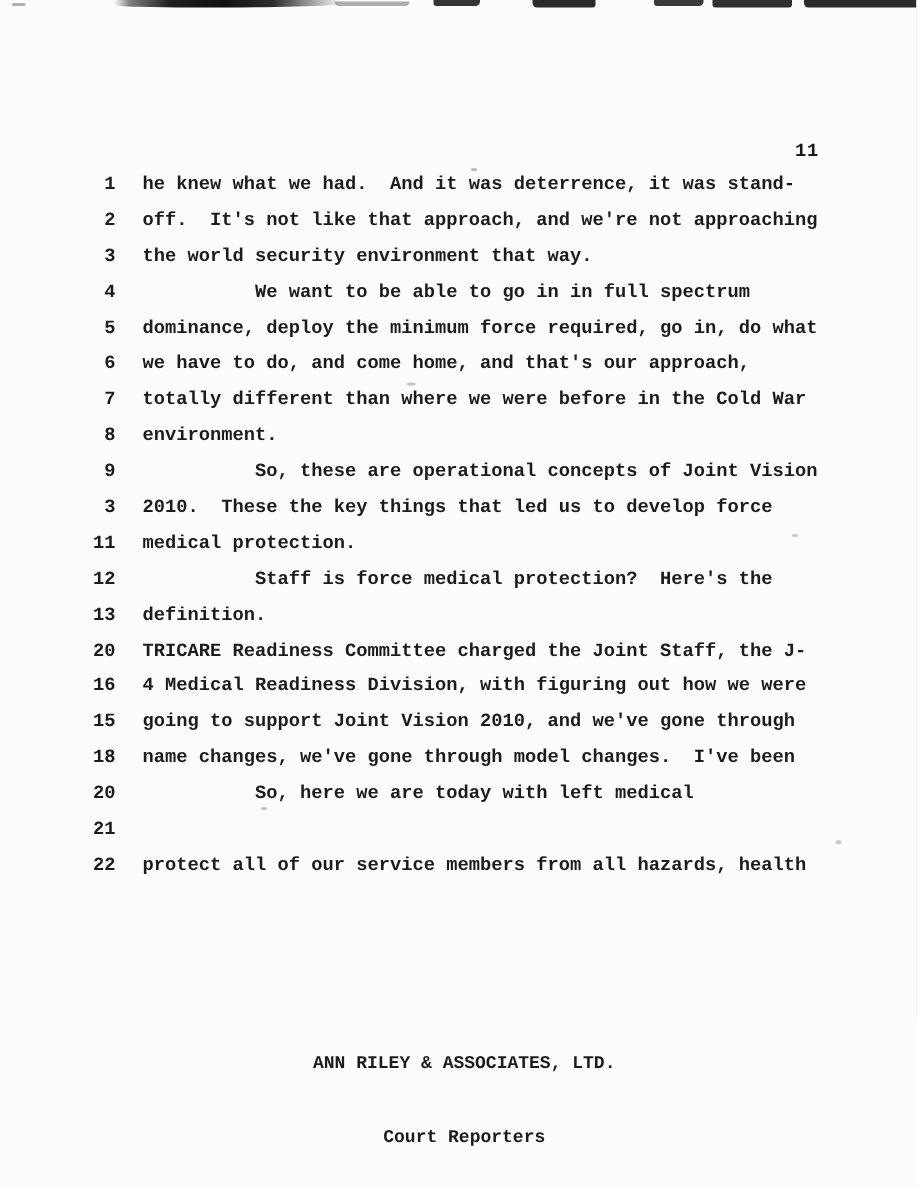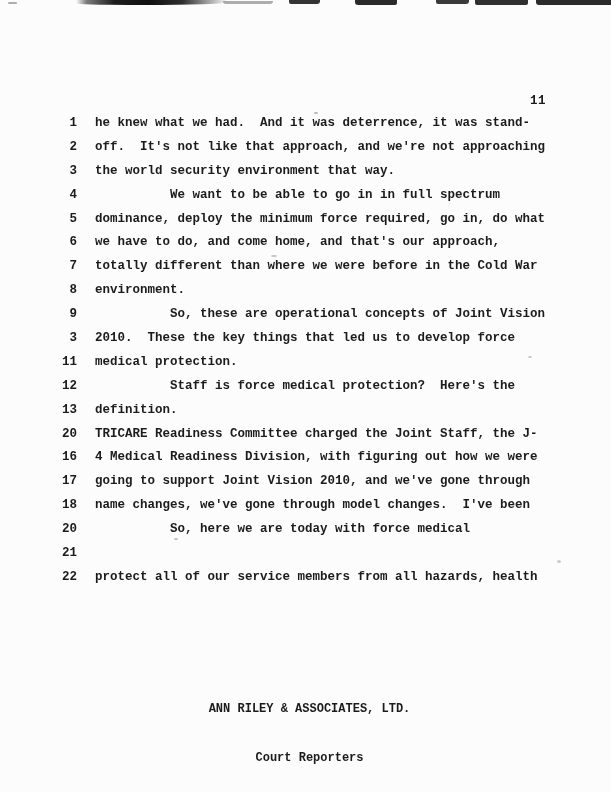--- a/index.html
+++ b/index.html
@@ -146,33 +146,33 @@
     <span class="num">20</span>
     <span class="txt">TRICARE Readiness Committee charged the Joint Staff, the J-</span>
   </div>
 
   <div class="row">
     <span class="num">16</span>
     <span class="txt">4 Medical Readiness Division, with figuring out how we were</span>
   </div>
 
   <div class="row">
-    <span class="num">17</span>
+    <span class="num">15</span>
     <span class="txt">going to support Joint Vision 2010, and we've gone through</span>
   </div>
 
   <div class="row">
     <span class="num">18</span>
     <span class="txt">name changes, we've gone through model changes.  I've been</span>
   </div>
 
 
   <div class="row">
     <span class="num">20</span>
-    <span class="txt">          So, here we are today with force medical</span>
+    <span class="txt">          So, here we are today with left medical</span>
   </div>
 
   <div class="row">
     <span class="num">21</span>
   </div>
 
   <div class="row">
     <span class="num">22</span>
     <span class="txt">protect all of our service members from all hazards, health</span>
   </div>

